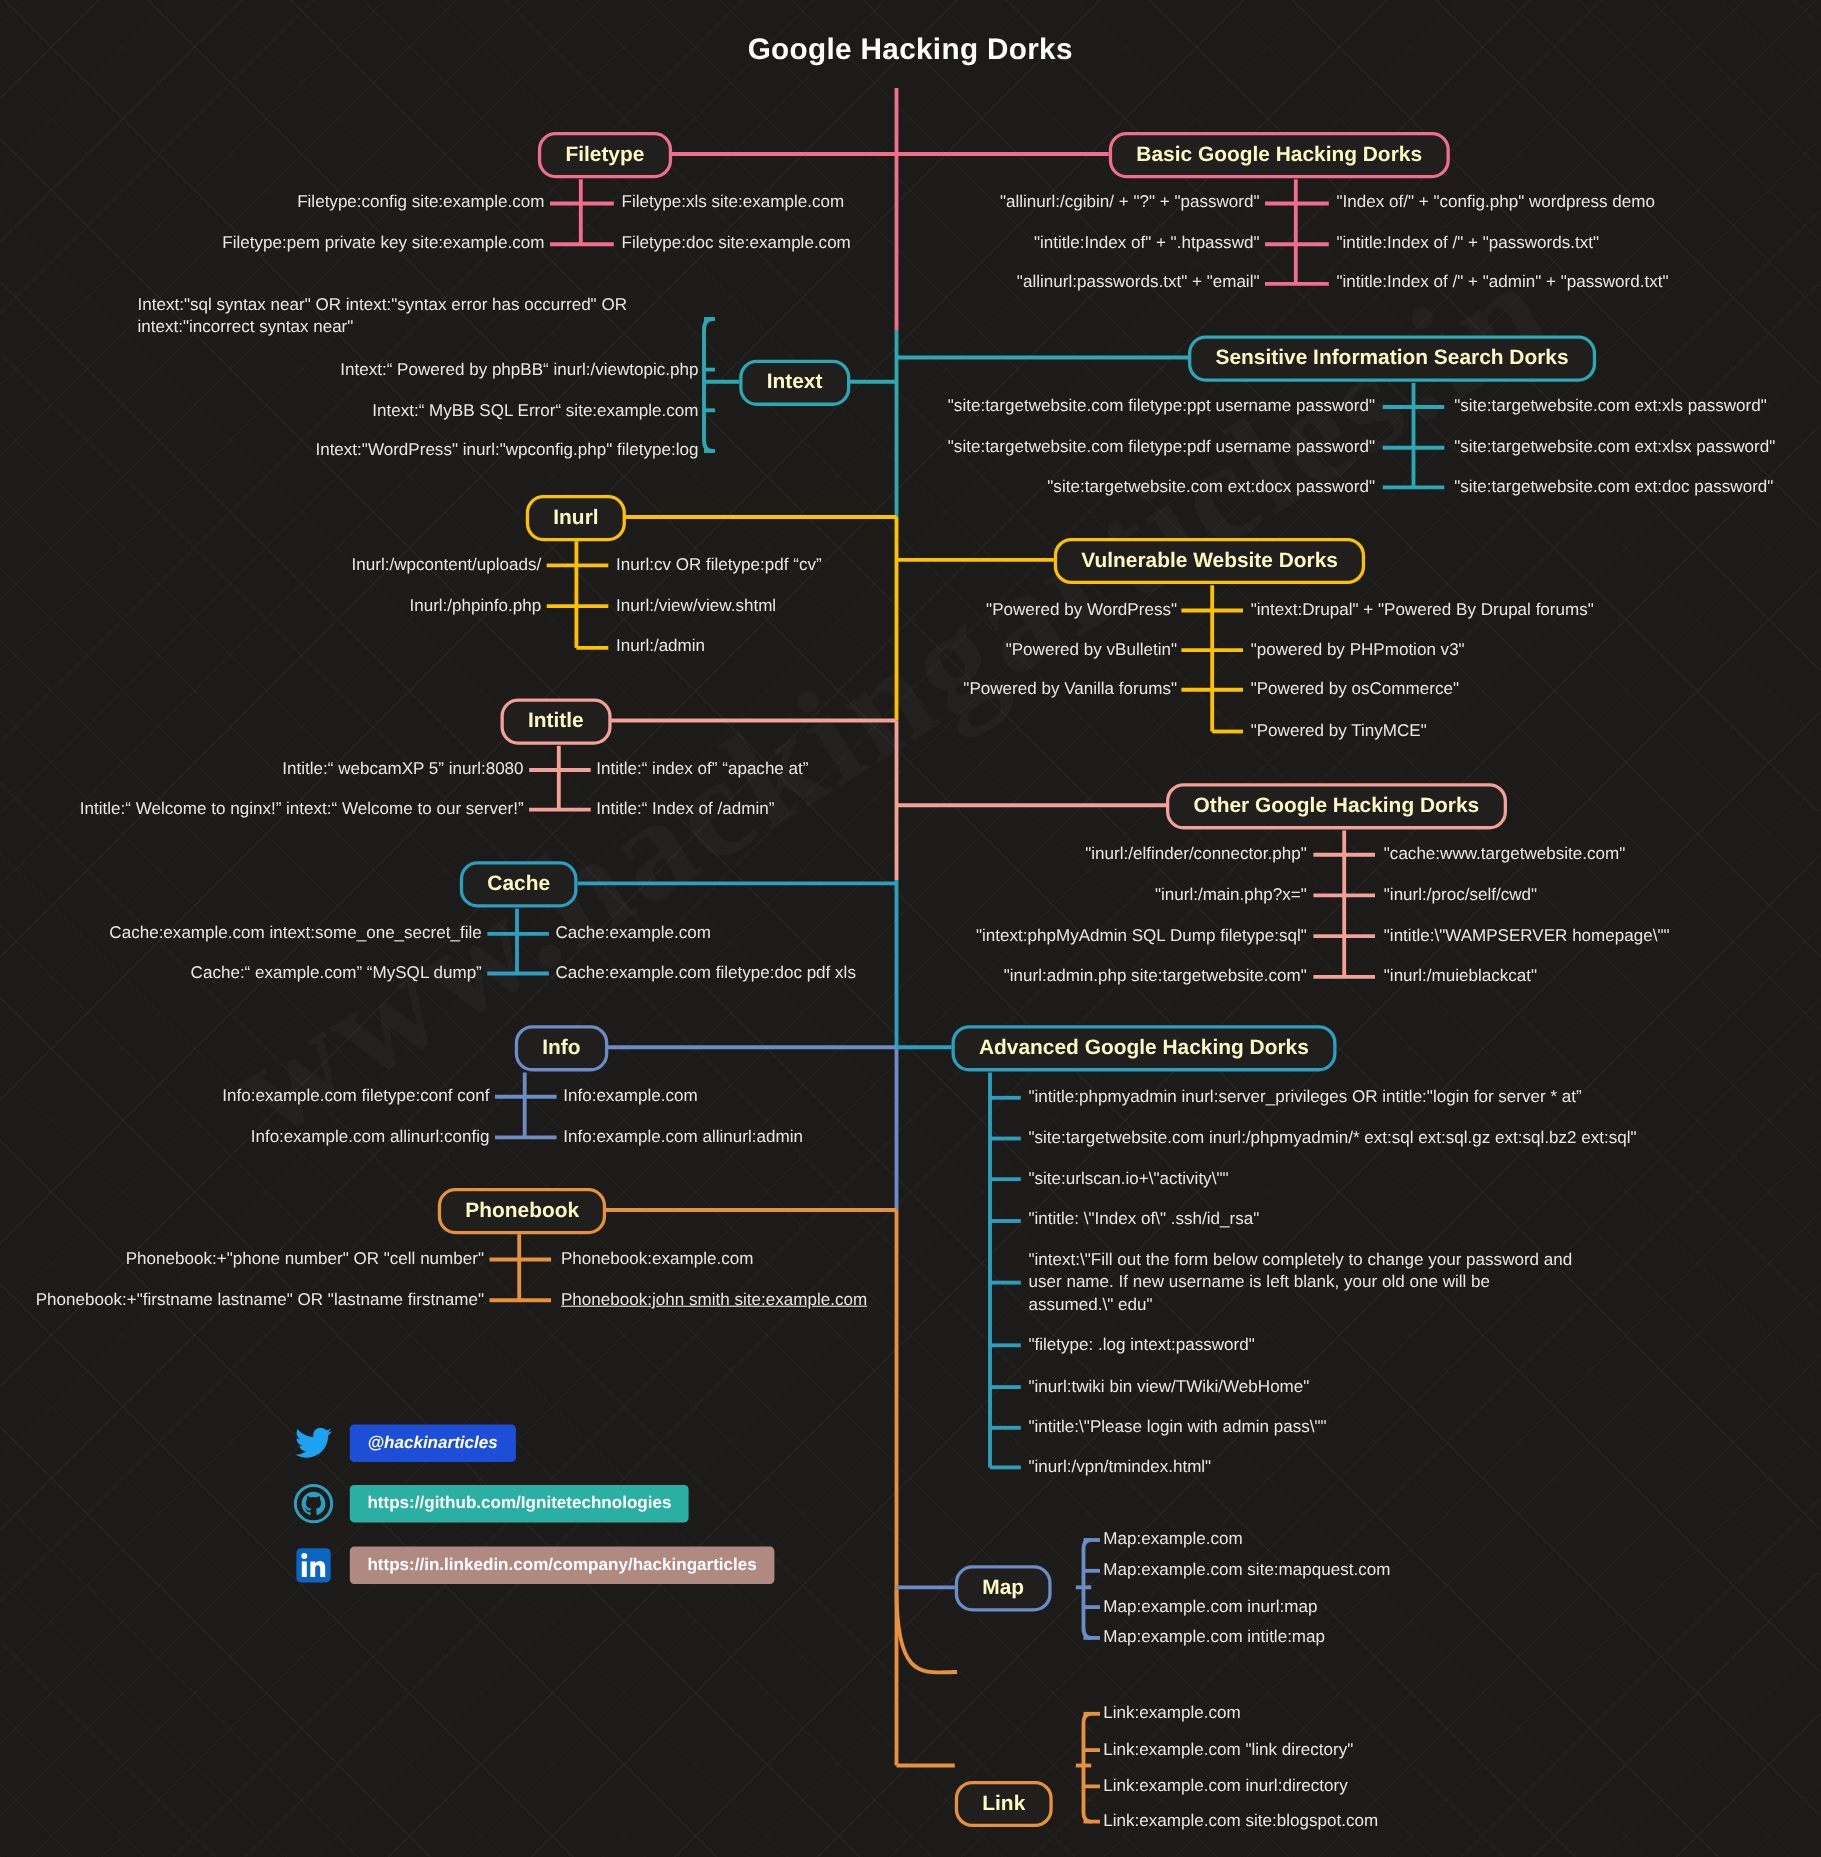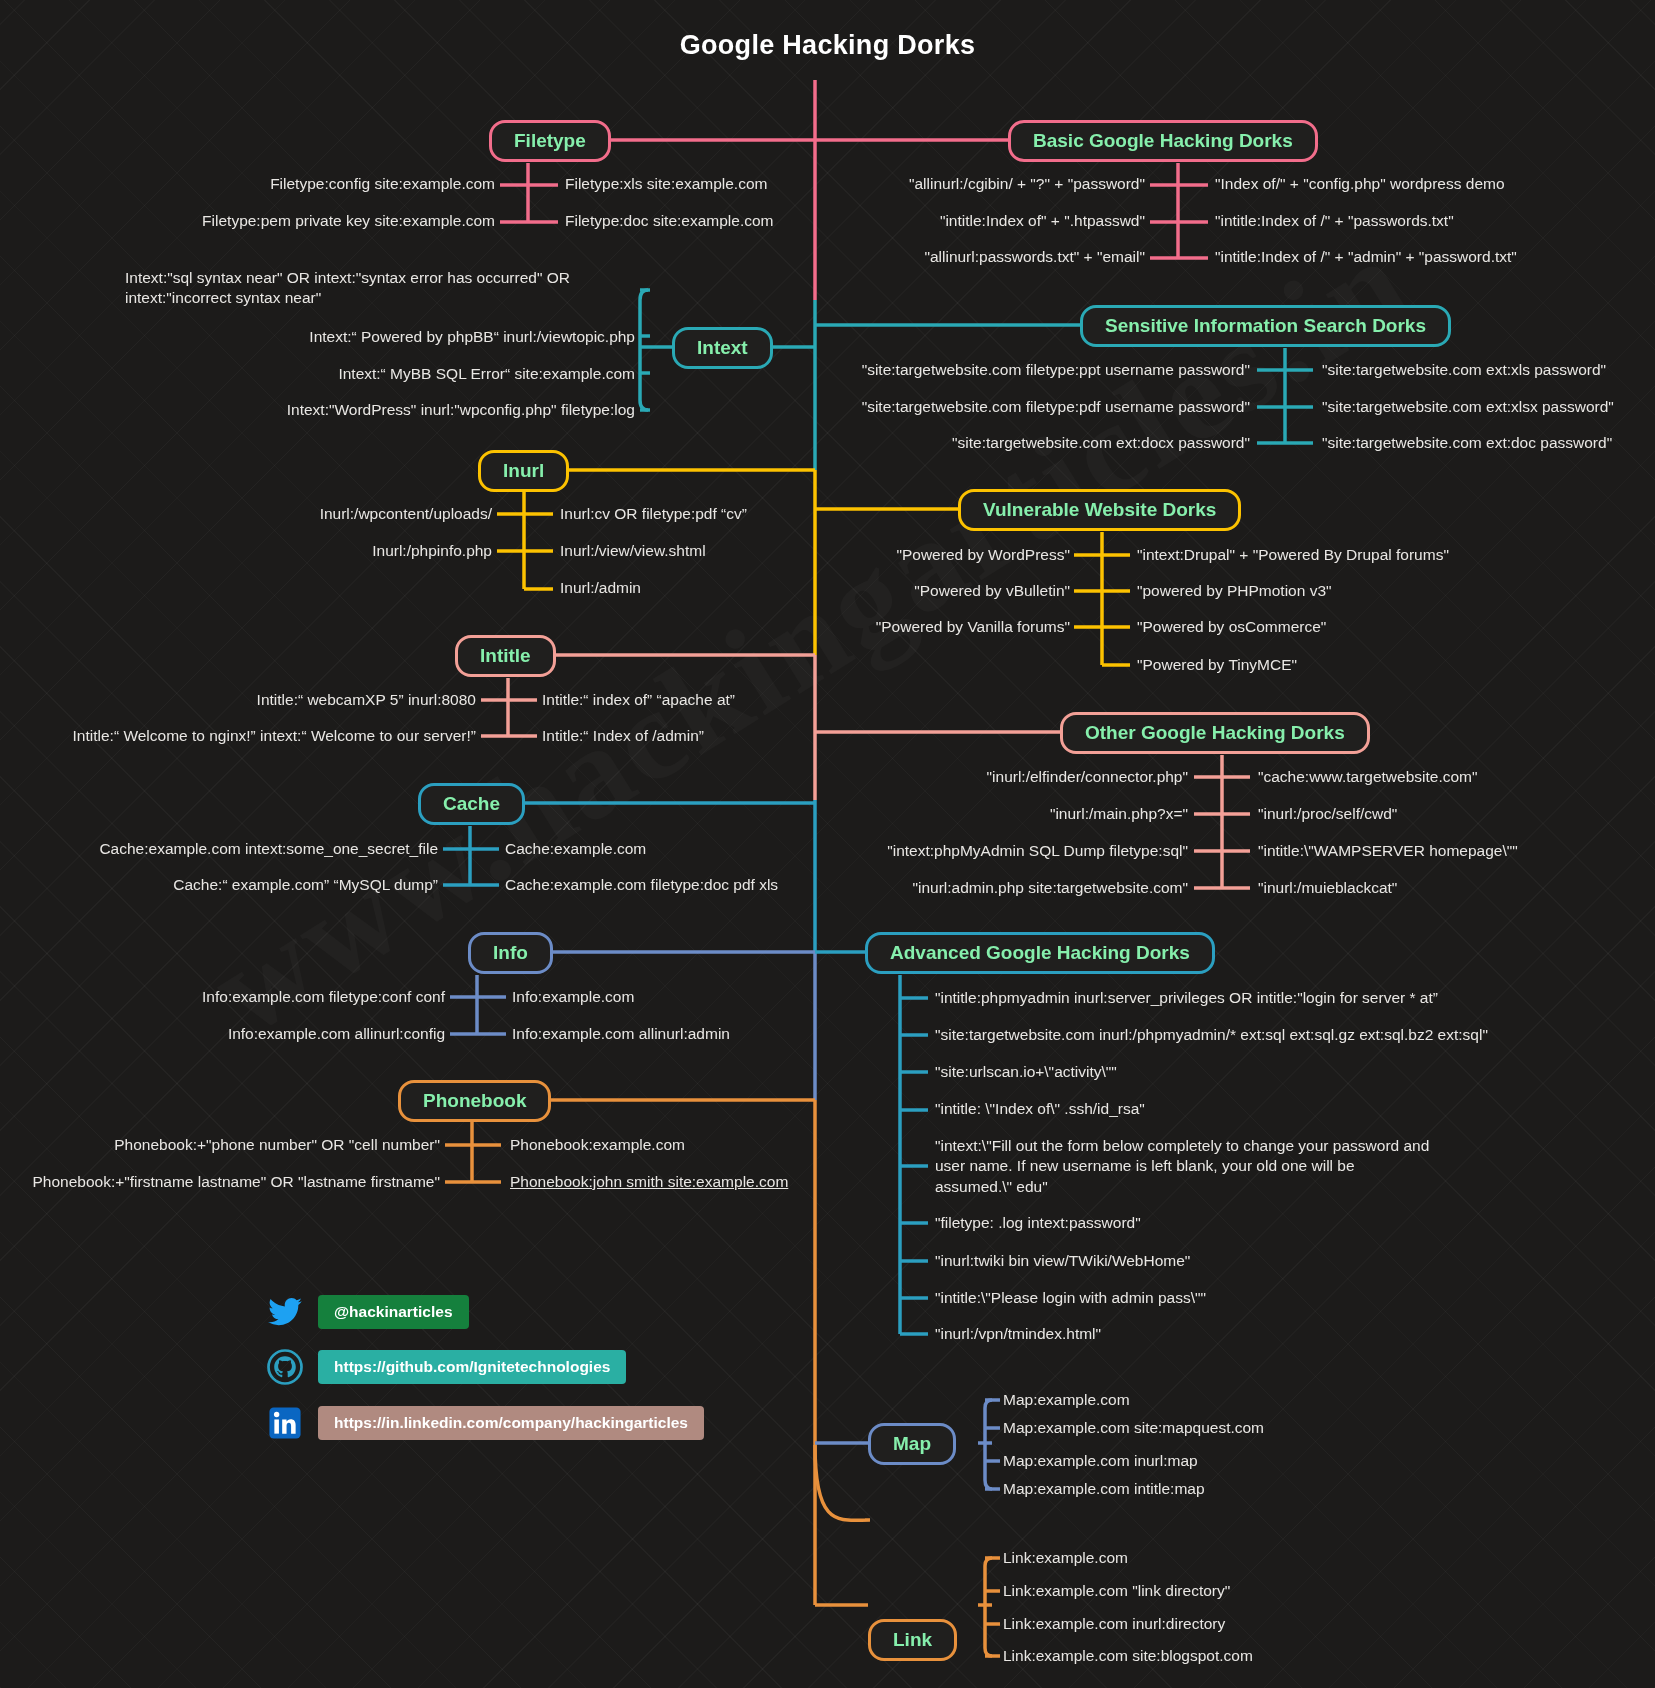--- a/index.html
+++ b/index.html
@@ -35,21 +35,21 @@
     text-align:center; font-size:27px; font-weight:700; color:#fff;
     letter-spacing:.3px;
   }
   #canvas{ position:absolute; inset:0; }
   svg.lines{ position:absolute; inset:0; width:1655px; height:1688px; pointer-events:none; }
 
   .node{
     position:absolute;
     border:3px solid #888;
     background:#201f1e;
-    color:#86efac;
+    color:#fef9c3;
     font-weight:700;
     font-size:19px;
     padding:7px 22px;
     white-space:nowrap;
     border-radius:14px;
     line-height:1.15;
   }
   .node.oct{ border-radius:16px; }
   .leaf{
     position:absolute;
@@ -286,21 +286,21 @@
   <div class="leaf" style="left:1003px; top:1581px;">Link:example.com "link directory"</div>
   <div class="leaf" style="left:1003px; top:1614px;">Link:example.com inurl:directory</div>
   <div class="leaf" style="left:1003px; top:1646px;">Link:example.com site:blogspot.com</div>
 
   <div class="social-row" style="left:265px; top:1292px;">
     <span class="sicon">
       <svg width="34" height="28" viewBox="0 0 24 20">
           <path fill="#1da1f2" d="M24 2.3c-.9.4-1.8.7-2.8.8 1-.6 1.8-1.6 2.2-2.7-.9.6-2 1-3.1 1.2C19.4.6 18.1 0 16.7 0c-2.7 0-4.9 2.2-4.9 4.9 0 .4 0 .8.1 1.1C7.8 5.8 4.1 3.8 1.7.8c-.4.7-.7 1.6-.7 2.5 0 1.7.9 3.2 2.2 4.1-.8 0-1.6-.2-2.2-.6v.1c0 2.4 1.7 4.4 3.9 4.8-.4.1-.8.2-1.3.2-.3 0-.6 0-.9-.1.6 2 2.4 3.4 4.6 3.4-1.7 1.3-3.8 2.1-6.1 2.1-.4 0-.8 0-1.2-.1 2.2 1.4 4.8 2.2 7.5 2.2 9.1 0 14-7.5 14-14V5c1-.7 1.8-1.6 2.5-2.7z"></path>
         </svg>
     </span>
-    <span class="social-pill" style="background:#15803d;">@hackinarticles</span>
+    <span class="social-pill" style="background:#1d4ed8;font-style:italic;">@hackinarticles</span>
   </div>
 
   <div class="social-row" style="left:265px; top:1347px;">
     <span class="sicon">
       <svg width="36" height="36" viewBox="0 0 24 24">
           <circle cx="12" cy="12" r="11" fill="none" stroke="#2b9fc0" stroke-width="1.8"></circle>
           <path fill="#2b9fc0" d="M12 4.8c-4 0-7.2 3.2-7.2 7.2 0 3.2 2.1 5.9 4.9 6.8.4.1.5-.2.5-.4v-1.3c-2 .4-2.4-1-2.4-1-.3-.8-.8-1-.8-1-.7-.4 0-.4 0-.4.7 0 1.1.7 1.1.7.6 1.1 1.7.8 2.1.6 0-.5.3-.8.5-1-1.6-.2-3.3-.8-3.3-3.6 0-.8.3-1.5.7-2 0-.2-.3-.9.1-1.9 0 0 .6-.2 2 .7.6-.2 1.2-.2 1.8-.2s1.2.1 1.8.2c1.4-.9 2-.7 2-.7.4 1 .1 1.7.1 1.9.5.5.7 1.2.7 2 0 2.8-1.7 3.4-3.3 3.6.3.2.5.7.5 1.4v2c0 .2.1.5.6.4 2.8-.9 4.8-3.6 4.8-6.8 0-4-3.2-7.2-7.2-7.2z"></path>
         </svg>
     </span>
     <span class="social-pill" style="background:#2aafa3;">https://github.com/Ignitetechnologies</span>

